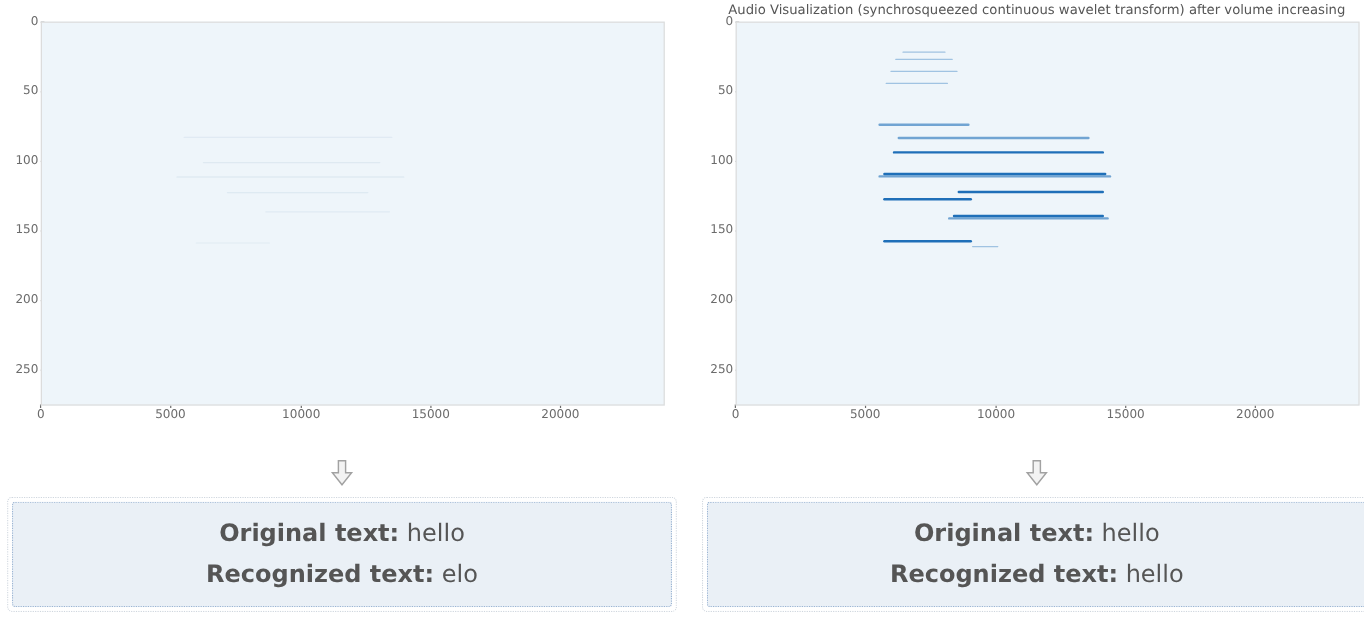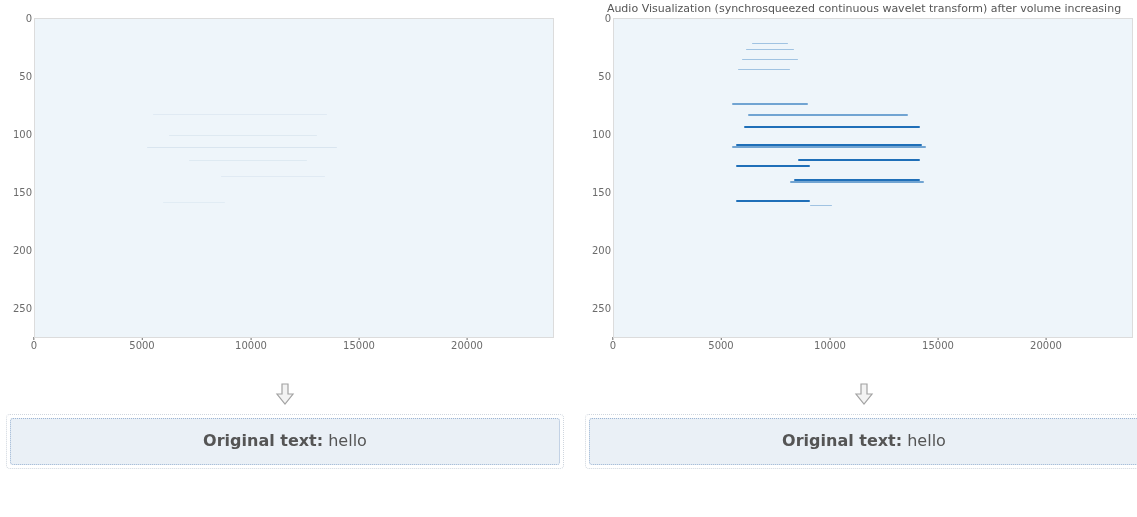--- a/index.html
+++ b/index.html
@@ -129,21 +129,21 @@
   }
   .result-box {
     border: 1px dotted var(--result-border);
     background: var(--result-bg);
     border-radius: 3px;
     padding: 8px 4px 10px;
     text-align: center;
     box-sizing: border-box;
   }
   .result-line {
-    font-size: 16px;
+    font-size: 20px;
     color: var(--grey-text);
     line-height: 1.7;
   }
   .result-line b { font-weight: 700; }
 </style>
 </head>
 <body>
 
 <div class="page">
 
@@ -177,20 +177,23 @@
     <div class="arrow-row">
       <svg class="arrow-svg" viewBox="0 0 20 24">
         <path d="M7 2 h6 v10 h5 l-8 10 l-8 -10 h5 z" fill="#f3f3f3" stroke="#a2a2a2" stroke-width="1.2"></path>
       </svg>
     </div>
 
     <div class="result-outer">
       <div class="result-box">
         <div class="result-line">
           <b>Original text:</b>&nbsp;<span>hello</span>
+        </div>
+        <div class="result-line">
+          <b>Recognized text:</b>&nbsp;<span>elo</span>
         </div>
       </div>
     </div>
   </div>
 
   <div class="panel right">
     <div class="chart-wrap">
       <div class="chart-title">Audio Visualization (synchrosqueezed continuous wavelet transform) after volume increasing</div>
 
       <div class="tick-y" style="top:18px"><span>0</span><span class="mark"></span></div>
@@ -231,17 +234,20 @@
       <svg class="arrow-svg" viewBox="0 0 20 24">
         <path d="M7 2 h6 v10 h5 l-8 10 l-8 -10 h5 z" fill="#f3f3f3" stroke="#a2a2a2" stroke-width="1.2"></path>
       </svg>
     </div>
 
     <div class="result-outer">
       <div class="result-box">
         <div class="result-line">
           <b>Original text:</b>&nbsp;<span>hello</span>
         </div>
+        <div class="result-line">
+          <b>Recognized text:</b>&nbsp;<span>hello</span>
+        </div>
       </div>
     </div>
   </div>
 
 </div>
 
 </body></html>

